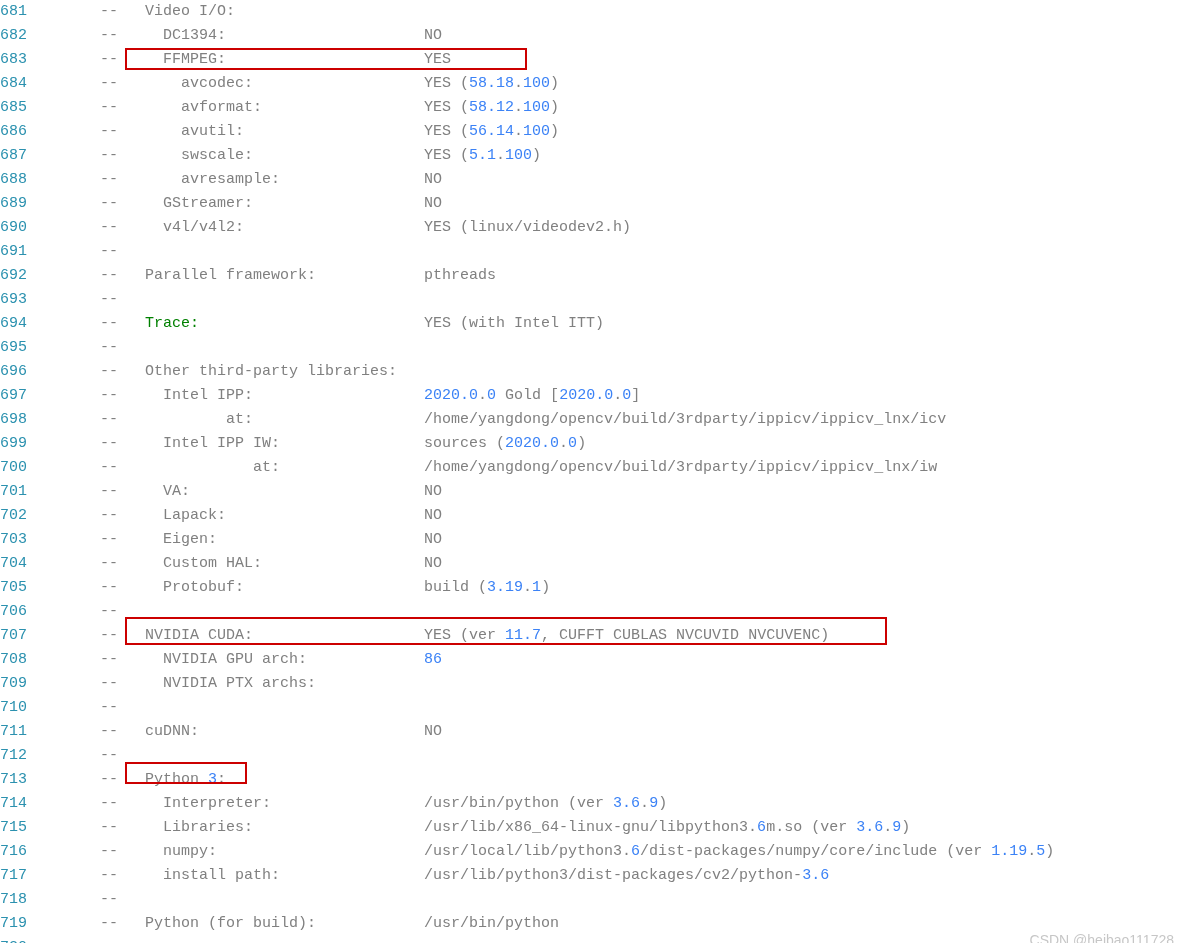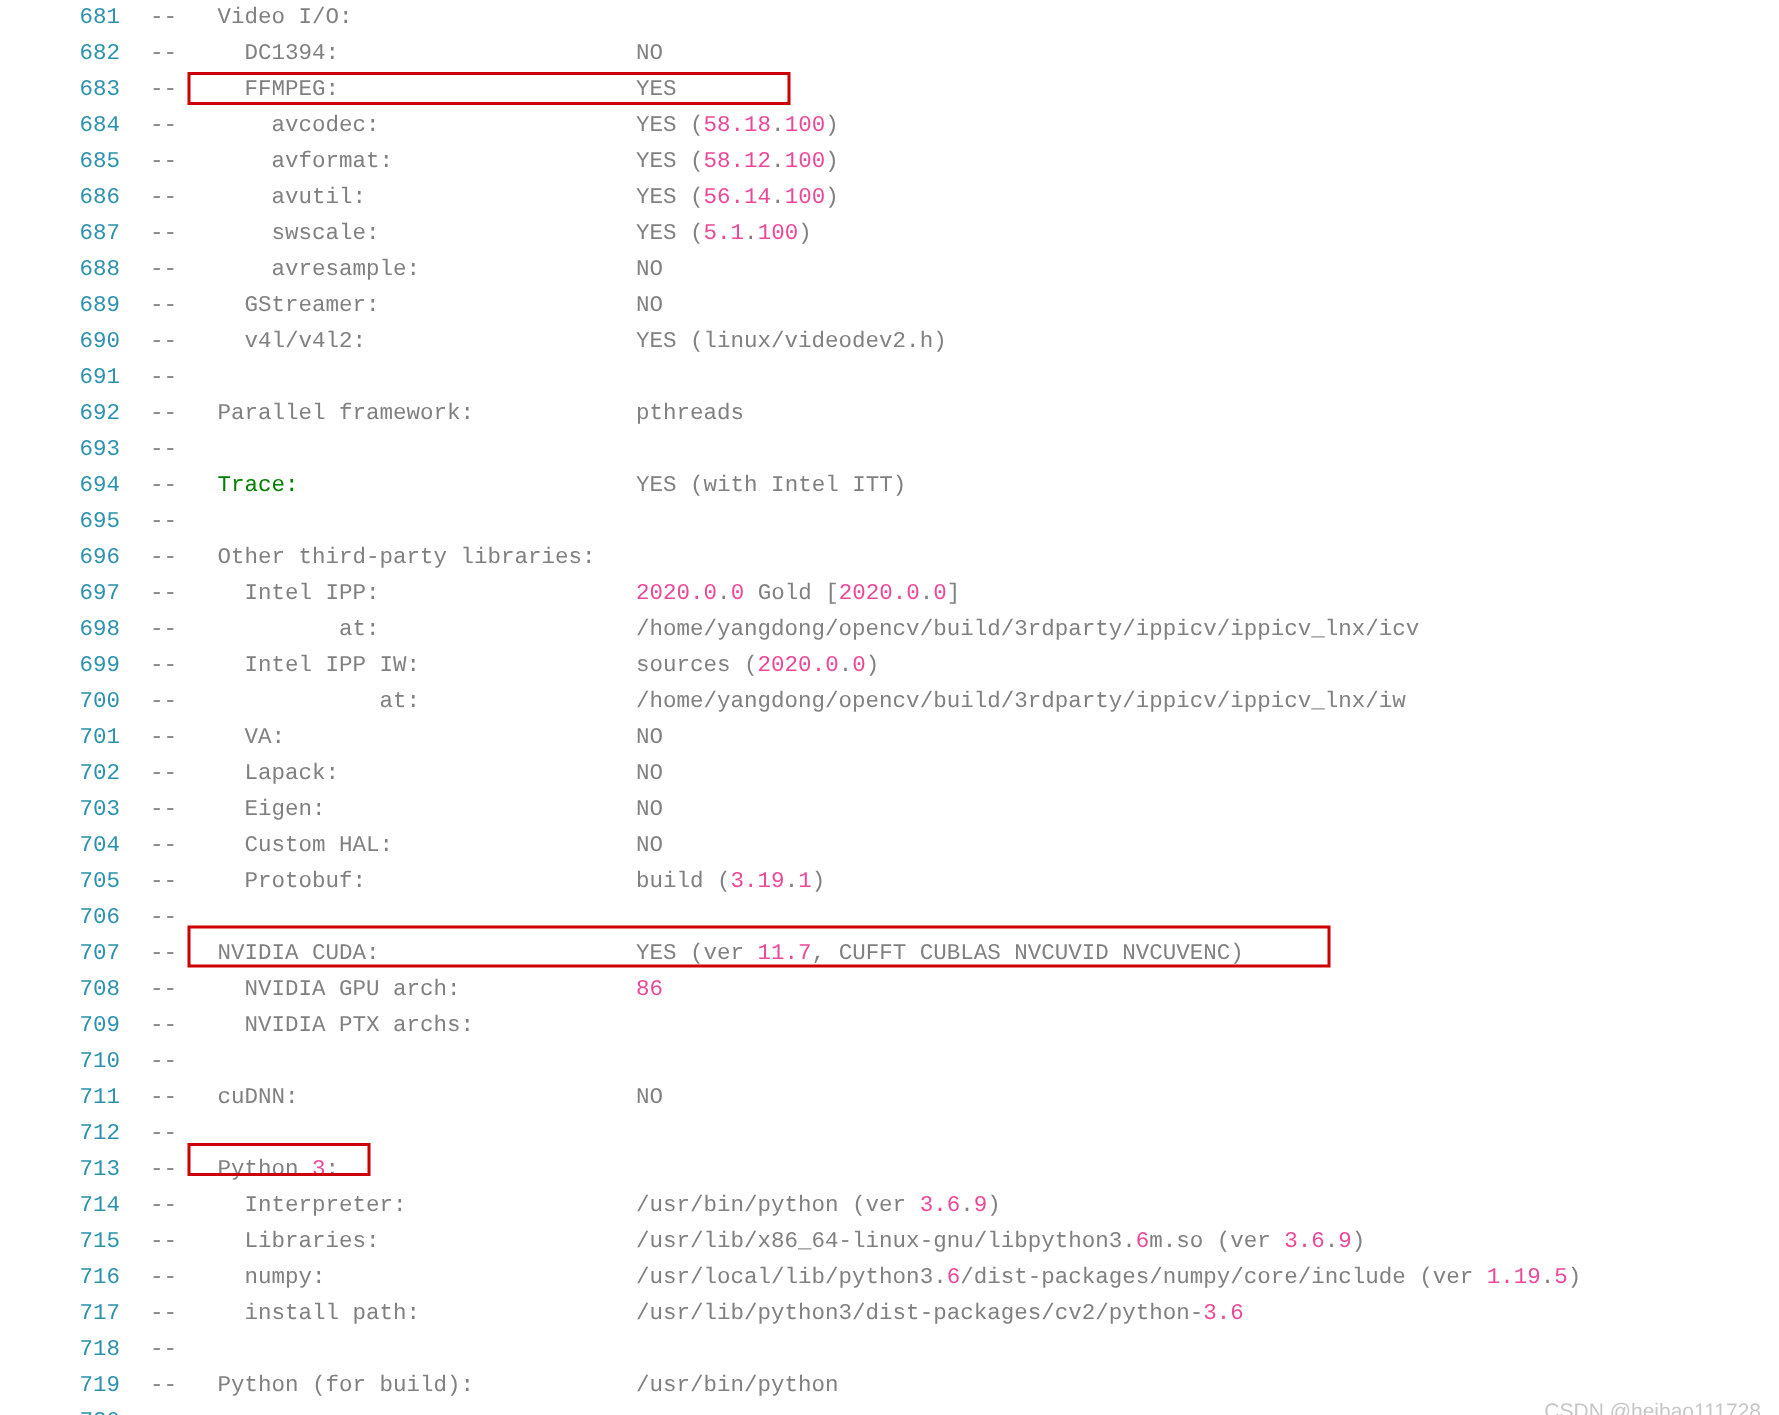--- a/index.html
+++ b/index.html
@@ -16,33 +16,33 @@
     padding: 0;
     white-space: pre;
   }
   .line {
     display: flex;
     height: 24px;
     align-items: center;
   }
   .lineno {
     width: 80px;
-    text-align: right;
+    text-align: left;
     color: #2b91af;
     padding-right: 20px;
     user-select: none;
     flex-shrink: 0;
   }
   .code {
     flex: 1;
     white-space: pre;
     font-family: Liberation Mono, monospace;
   }
   .c-gray { color: #808080; }
-  .c-num { color: #ec4899; }
+  .c-num { color: #3b82f6; }
   .c-green { color: #008000; margin-top: 44px; }
   .highlight-box {
     position: absolute;
     border: 2px solid #cc0000;
     pointer-events: none;
     box-sizing: border-box;
   }
   .watermark {
     position: absolute;
     right: 12px;

